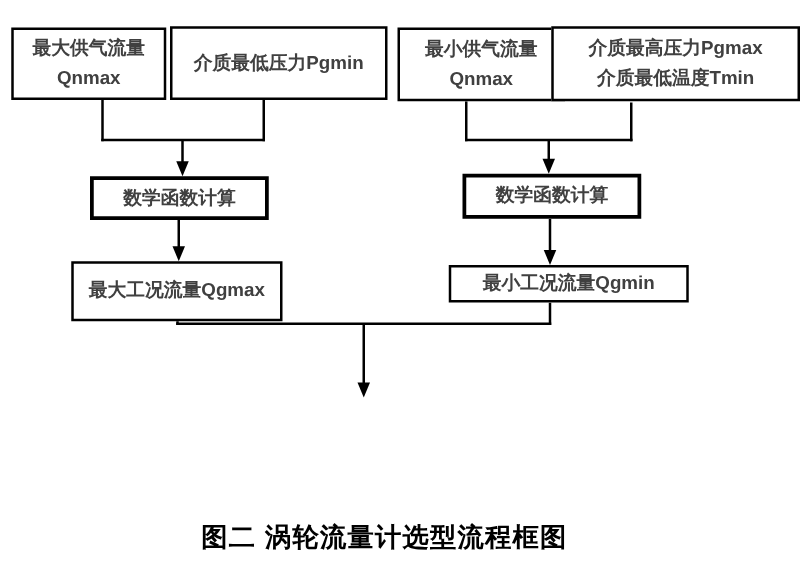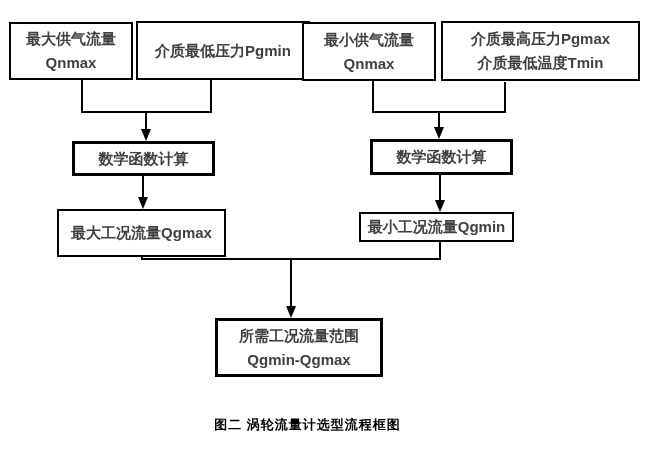--- a/index.html
+++ b/index.html
@@ -47,21 +47,21 @@
     display: block;
     white-space: nowrap;
   }
   .caption {
     position: absolute;
     left: 0;
     top: 416px;
     width: 615px;
     text-align: center;
     font-weight: bold;
-    font-size: 13px;
+    font-size: 21px;
     color: #000000;
     letter-spacing: 1px;
   }
 </style>
 </head>
 <body>
 
 <div class="canvas">
 
   <svg class="connectors" viewBox="0 0 645 460" xmlns="http://www.w3.org/2000/svg">
@@ -96,21 +96,21 @@
 
   <div class="box" style="left:9px; top:22px; width:124px; height:58px;">
     <span class="bl">最大供气流量</span>
     <span class="bl">Qnmax</span>
   </div>
 
   <div class="box" style="left:136px; top:21px; width:174px; height:59px;">
     <span class="bl">介质最低压力Pgmin</span>
   </div>
 
-  <div class="box" style="left:302px; top:22px; width:134px; height:59px;">
+  <div class="box" style="left:318px; top:22px; width:134px; height:59px;">
     <span class="bl">最小供气流量</span>
     <span class="bl">Qnmax</span>
   </div>
 
   <div class="box" style="left:441px; top:21px; width:199px; height:60px;">
     <span class="bl">介质最高压力Pgmax</span>
     <span class="bl">介质最低温度Tmin</span>
   </div>
 
   <div class="box thick" style="left:72px; top:141px; width:143px; height:35px;">
@@ -118,24 +118,20 @@
   </div>
 
   <div class="box thick" style="left:370px; top:139px; width:143px; height:36px;">
     <span class="bl">数学函数计算</span>
   </div>
 
   <div class="box" style="left:57px; top:209px; width:169px; height:48px;">
     <span class="bl">最大工况流量Qgmax</span>
   </div>
 
-  <div class="box" style="left:359px; top:212px; width:155px; height:30px;">
+  <div class="box" style="left:359px; top:212px; width:192px; height:30px;">
     <span class="bl">最小工况流量Qgmin</span>
   </div>
 
-  <div class="box thick" style="left:215px; top:318px; width:168px; height:59px;">
-    <span class="bl">所需工况流量范围</span>
-    <span class="bl">Qgmin-Qgmax</span>
-  </div>
 
   <div class="caption">图二  涡轮流量计选型流程框图</div>
 
 </div>
 
 </body></html>

